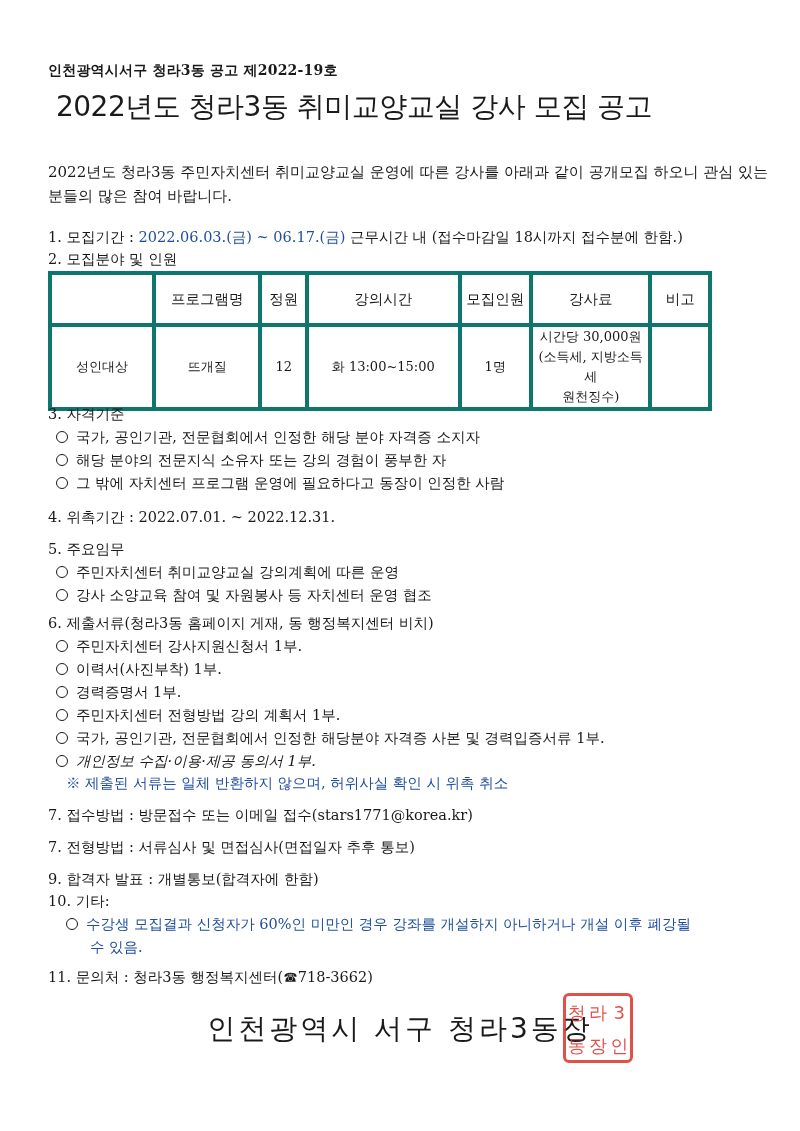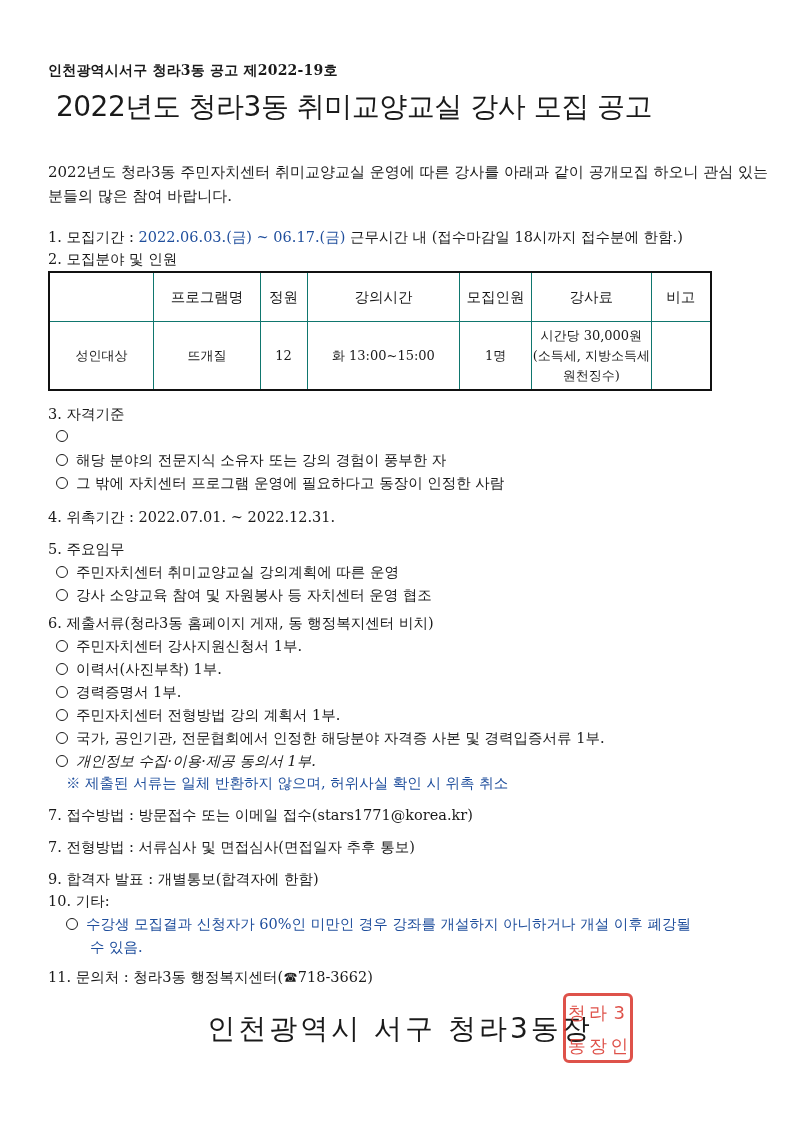--- a/index.html
+++ b/index.html
@@ -12,21 +12,21 @@
   .title { left:0; width:708px; text-align:center; top:88px; font-size:28px; font-family:"DejaVu Sans","Liberation Sans",sans-serif; letter-spacing:-0.5px; }
   .intro { left:48px; top:160px; width:730px; font-size:15px; line-height:24px; white-space:normal; }
   .sec { font-size:14.5px; }
   .item { font-size:14.5px; }
   .blue { color:#1f4e9c; }
   .circle { display:inline-block; width:10px; height:10px; border:1.5px solid #1a1a1a; border-radius:50%; margin-right:8px; vertical-align:-1px; }
   table.grid {
     position:absolute; left:48px; top:271px; width:664px; border-collapse:collapse;
     font-size:13.5px; text-align:center;
   }
-  table.grid th, table.grid td { border:1px solid #0f766e; padding:0; font-weight:normal; }
+  table.grid th, table.grid td { border:4px solid #0f766e; padding:0; font-weight:normal; }
   table.grid { border:2px solid #111; }
   table.grid th { height:48px; font-size:14.5px; }
   table.grid td { height:67px; font-size:13px; line-height:20px; }
   .sign { left:0; width:800px; text-align:center; top:1010px; font-size:28px; letter-spacing:3px; font-family:"DejaVu Sans","Liberation Sans",sans-serif; }
   .seal {
     position:absolute; left:563px; top:993px; width:70px; height:70px;
     border:3px solid #d9342b; border-radius:6px; color:#d9342b;
     display:grid; grid-template-columns:1fr 1fr 1fr; grid-template-rows:1fr 1fr;
     font-size:18px; font-family:"DejaVu Sans","Liberation Sans",sans-serif; text-align:center; line-height:33px;
     opacity:0.85; box-sizing:border-box;
@@ -77,21 +77,21 @@
         <div>시간당 30,000원</div>
         <div>(소득세, 지방소득세</div>
         <div>원천징수)</div>
       </td>
       <td></td>
     </tr>
   </tbody>
 </table>
 
 <div class="abs sec" style="left:48px; top:405px;">3. 자격기준</div>
-<div class="abs item" style="left:56px; top:428px;"><span class="circle"></span></div>
+<div class="abs item" style="left:56px; top:428px;"><span class="circle"></span><span>국가, 공인기관, 전문협회에서 인정한 해당 분야 자격증 소지자</span></div>
 <div class="abs item" style="left:56px; top:451px;"><span class="circle"></span><span>해당 분야의 전문지식 소유자 또는 강의 경험이 풍부한 자</span></div>
 <div class="abs item" style="left:56px; top:474px;"><span class="circle"></span><span>그 밖에 자치센터 프로그램 운영에 필요하다고 동장이 인정한 사람</span></div>
 
 <div class="abs sec" style="left:48px; top:508px;">4. 위촉기간 : 2022.07.01. ~ 2022.12.31.</div>
 
 <div class="abs sec" style="left:48px; top:540px;">5. 주요임무</div>
 <div class="abs item" style="left:56px; top:563px;"><span class="circle"></span><span>주민자치센터 취미교양교실 강의계획에 따른 운영</span></div>
 <div class="abs item" style="left:56px; top:586px;"><span class="circle"></span><span>강사 소양교육 참여 및 자원봉사 등 자치센터 운영 협조</span></div>
 
 <div class="abs sec" style="left:48px; top:614px;">6. 제출서류(청라3동 홈페이지 게재, 동 행정복지센터 비치)</div>

